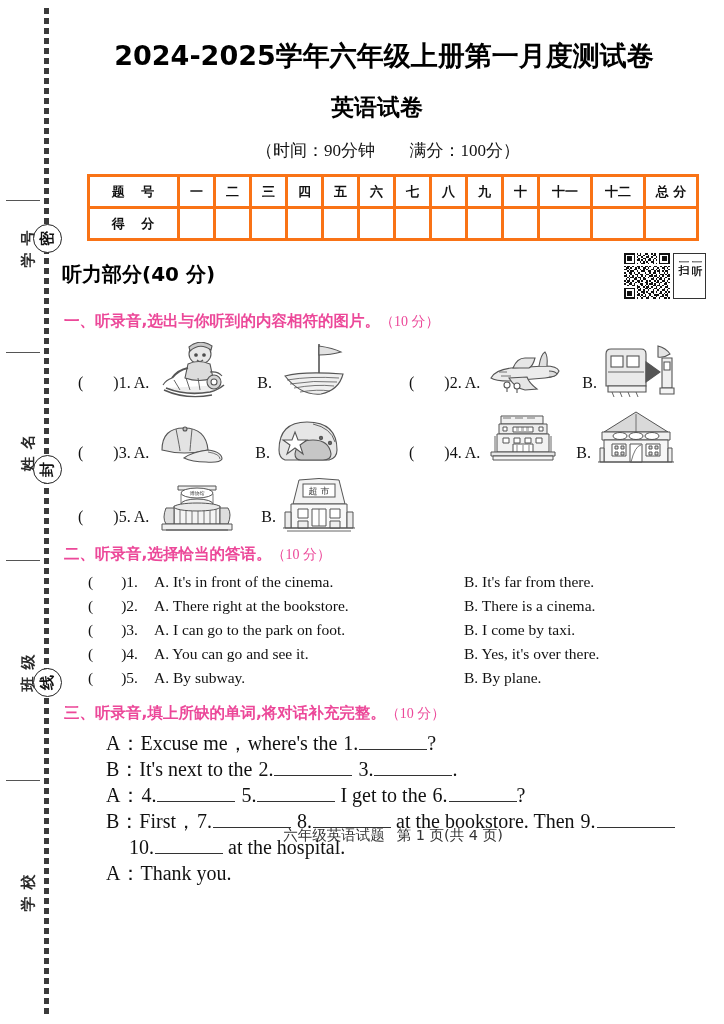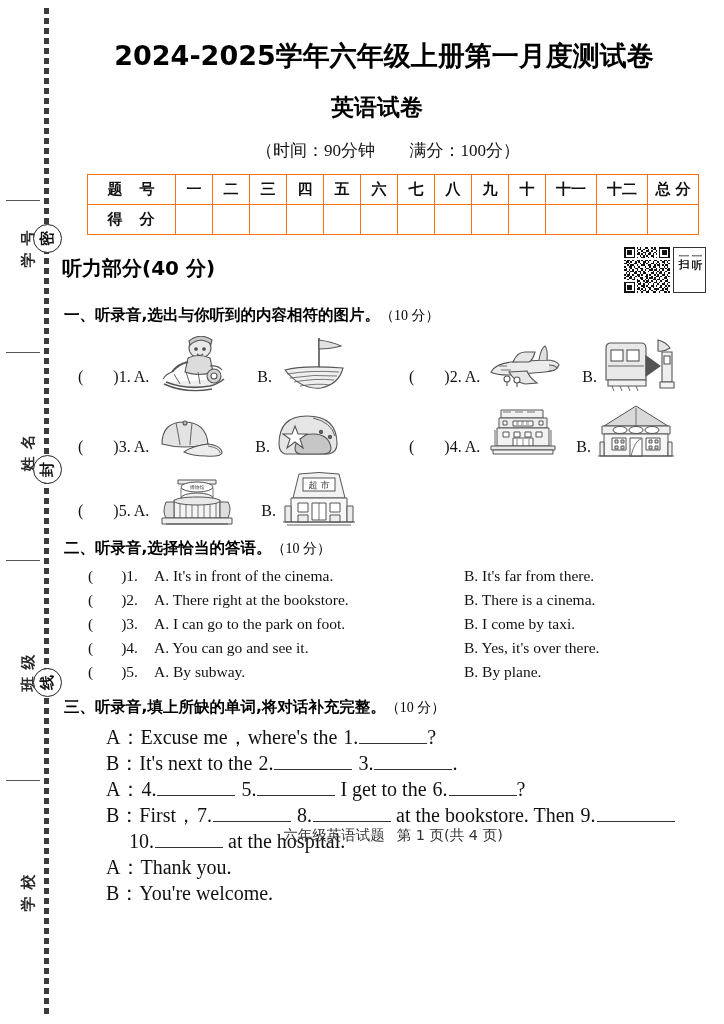--- a/index.html
+++ b/index.html
@@ -108,25 +108,25 @@
   .score-table-wrap {
     margin: 12px auto 0 auto;
     width: 612px;
   }
   table.score-table {
     width: 100%;
     border-collapse: collapse;
     table-layout: fixed;
   }
   table.score-table td {
-    border: 1px solid #f97316;
+    border: 3px solid #f97316;
     height: 29px;
     text-align: center;
     font-family: "DejaVu Sans", sans-serif;
-    font-size: 15px;
+    font-size: 13px;
     font-weight: bold;
     color: #111;
     padding: 0;
   }
   table.score-table td.head-cell {
     width: 82px;
     letter-spacing: 6px;
     padding-left: 5px;
   }
   table.score-table td.wide-cell { width: 50px; }
@@ -169,21 +169,21 @@
     line-height: 12px;
     letter-spacing: 0px;
     color: #111;
   }
 
   
   .sec-head {
     font-family: "DejaVu Sans", sans-serif;
     font-size: 15.5px;
     font-weight: bold;
-    color: #000000;
+    color: #ec4899;
     margin: 14px 0 6px 2px;
   }
   .sec-head .pts {
     font-family: "Liberation Serif", serif;
     font-weight: normal;
     font-size: 14px;
   }
 
   
   .pic-row {
@@ -827,22 +827,19 @@
       <span>at the bookstore. Then</span>
       <span class="num">9.</span><span class="blank b-lg"></span>
     </div>
     <div class="dia-line indent">
       <span class="num">10.</span><span class="blank b-md"></span>
       <span>at the hospital.</span>
     </div>
     <div class="dia-line">
       <span>A：</span><span>Thank you.</span>
     </div>
-    <div class="dia-line">
-      <span>B：</span><span>You're welcome.</span>
-    </div>
 
     <div class="footer">
       <span>六年级英语试题</span><span class="gap"></span><span>第 1 页(共 4 页)</span>
     </div>
 
   </div>
 </div>
 
 </body></html>

